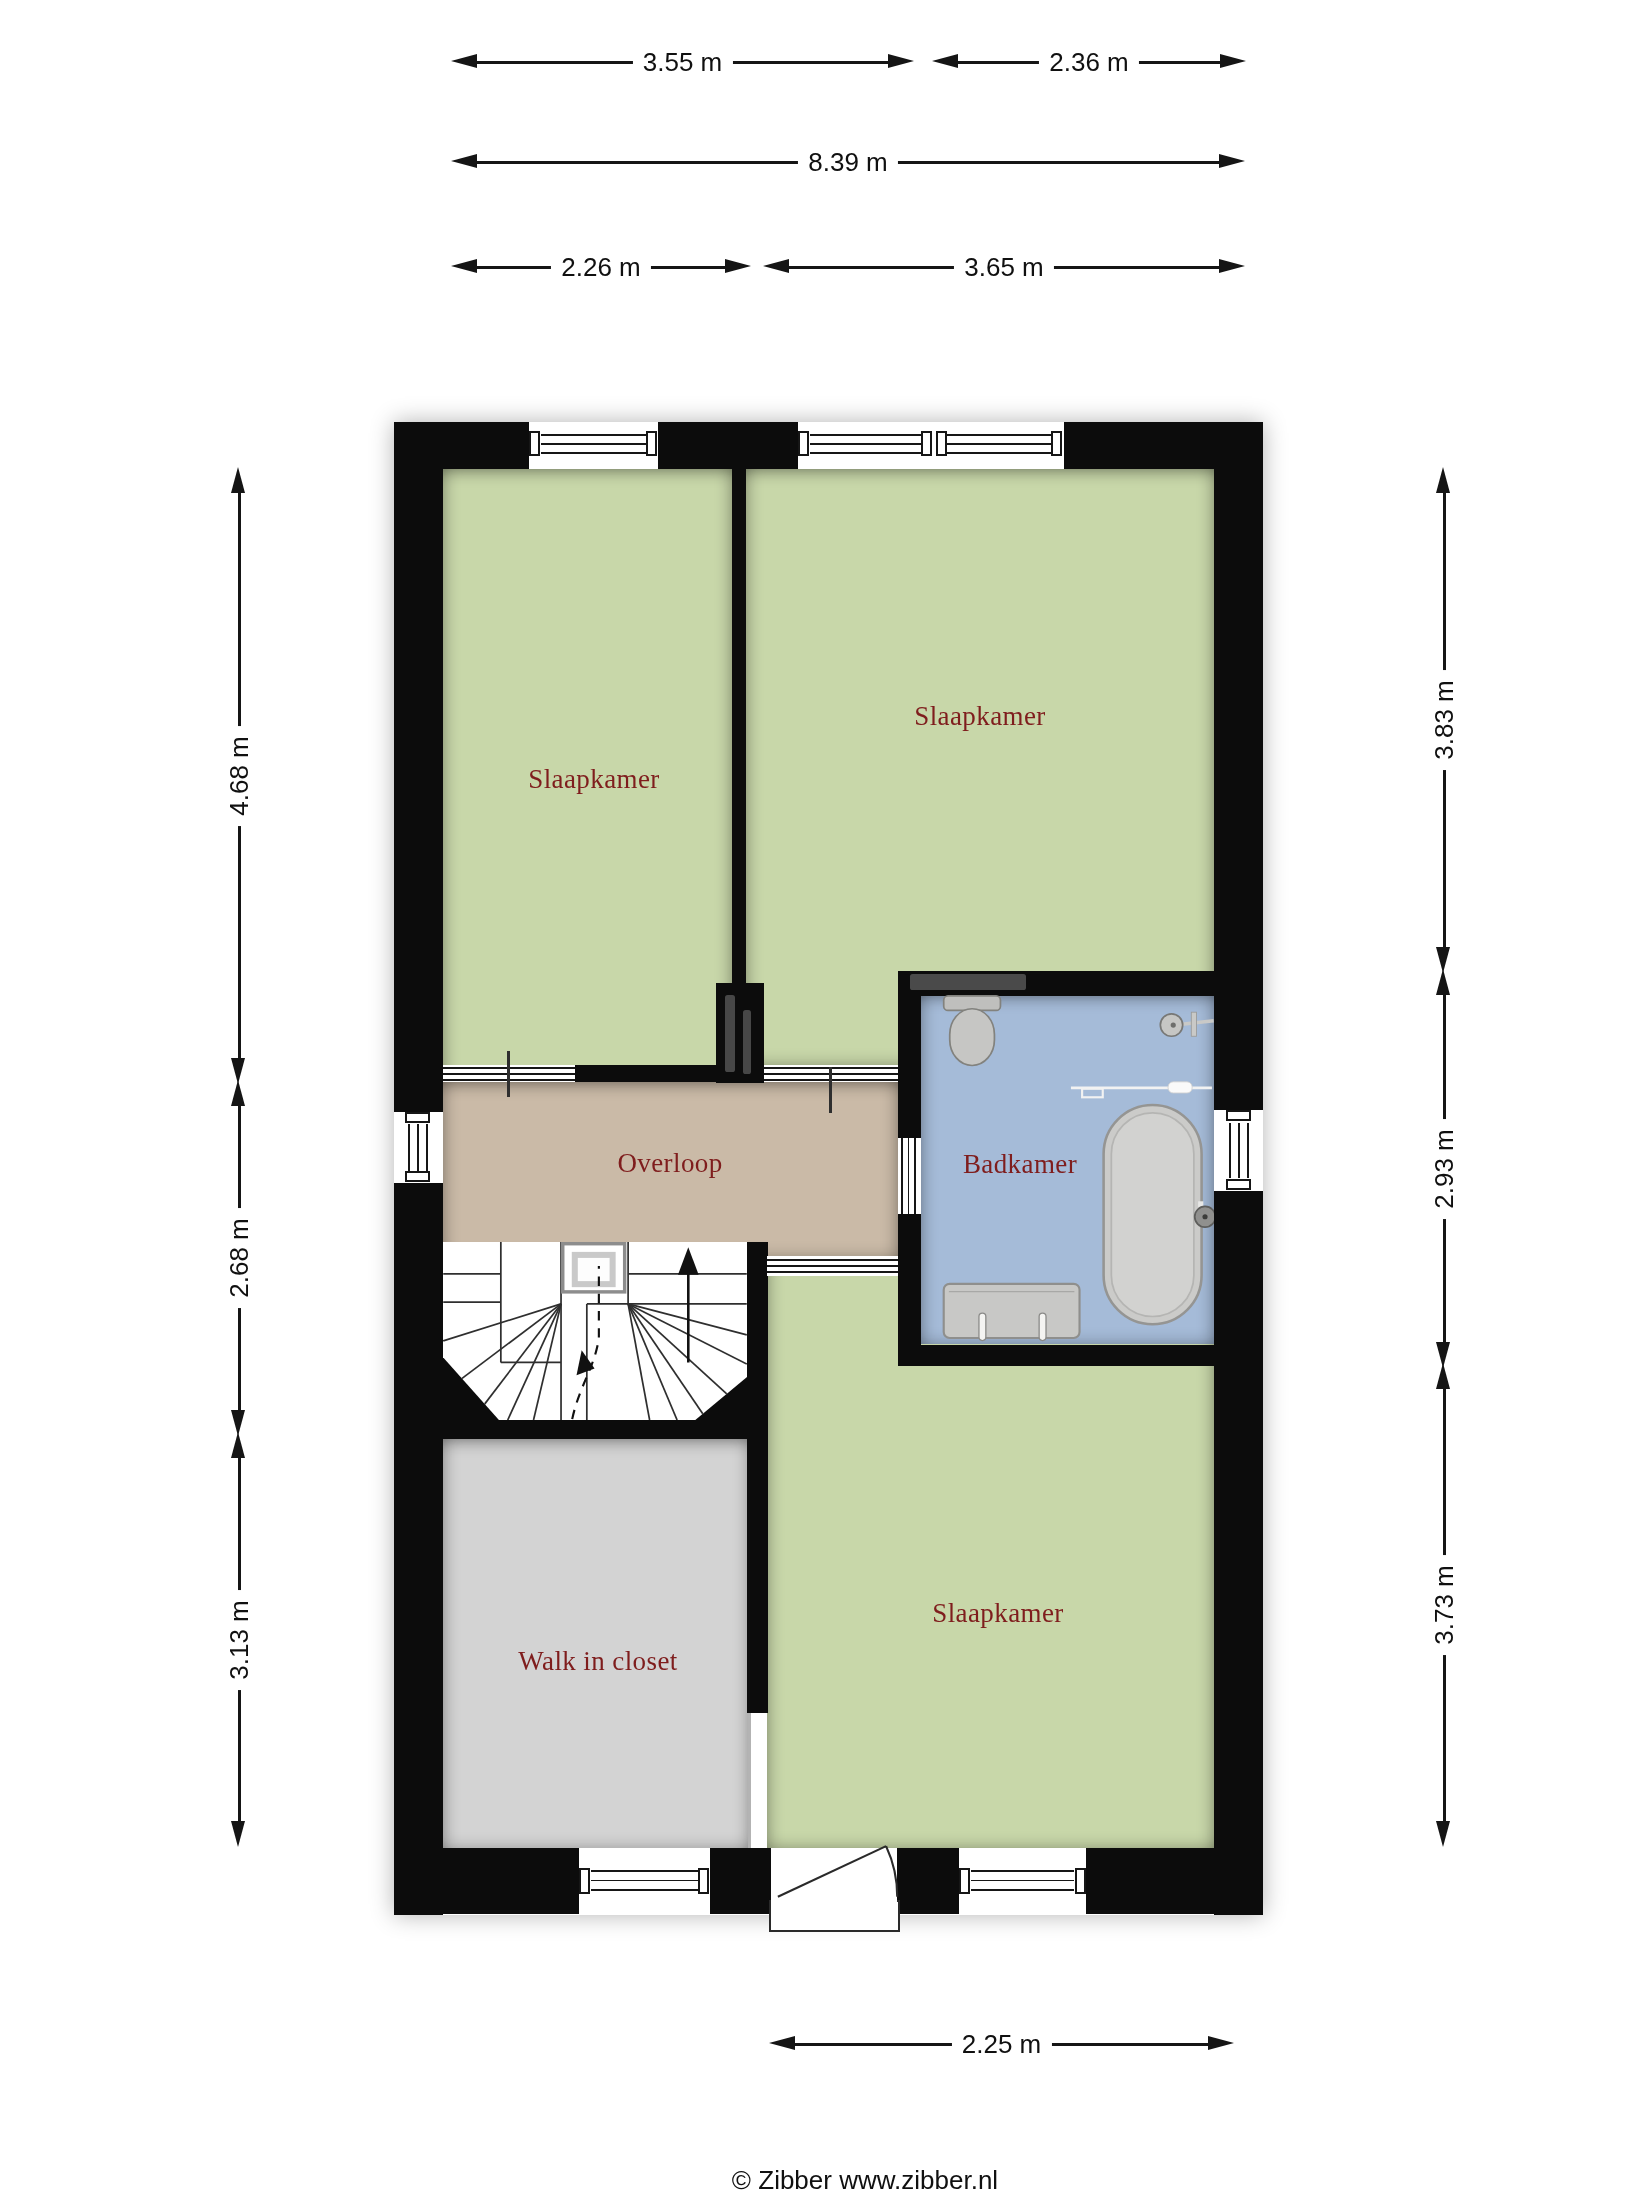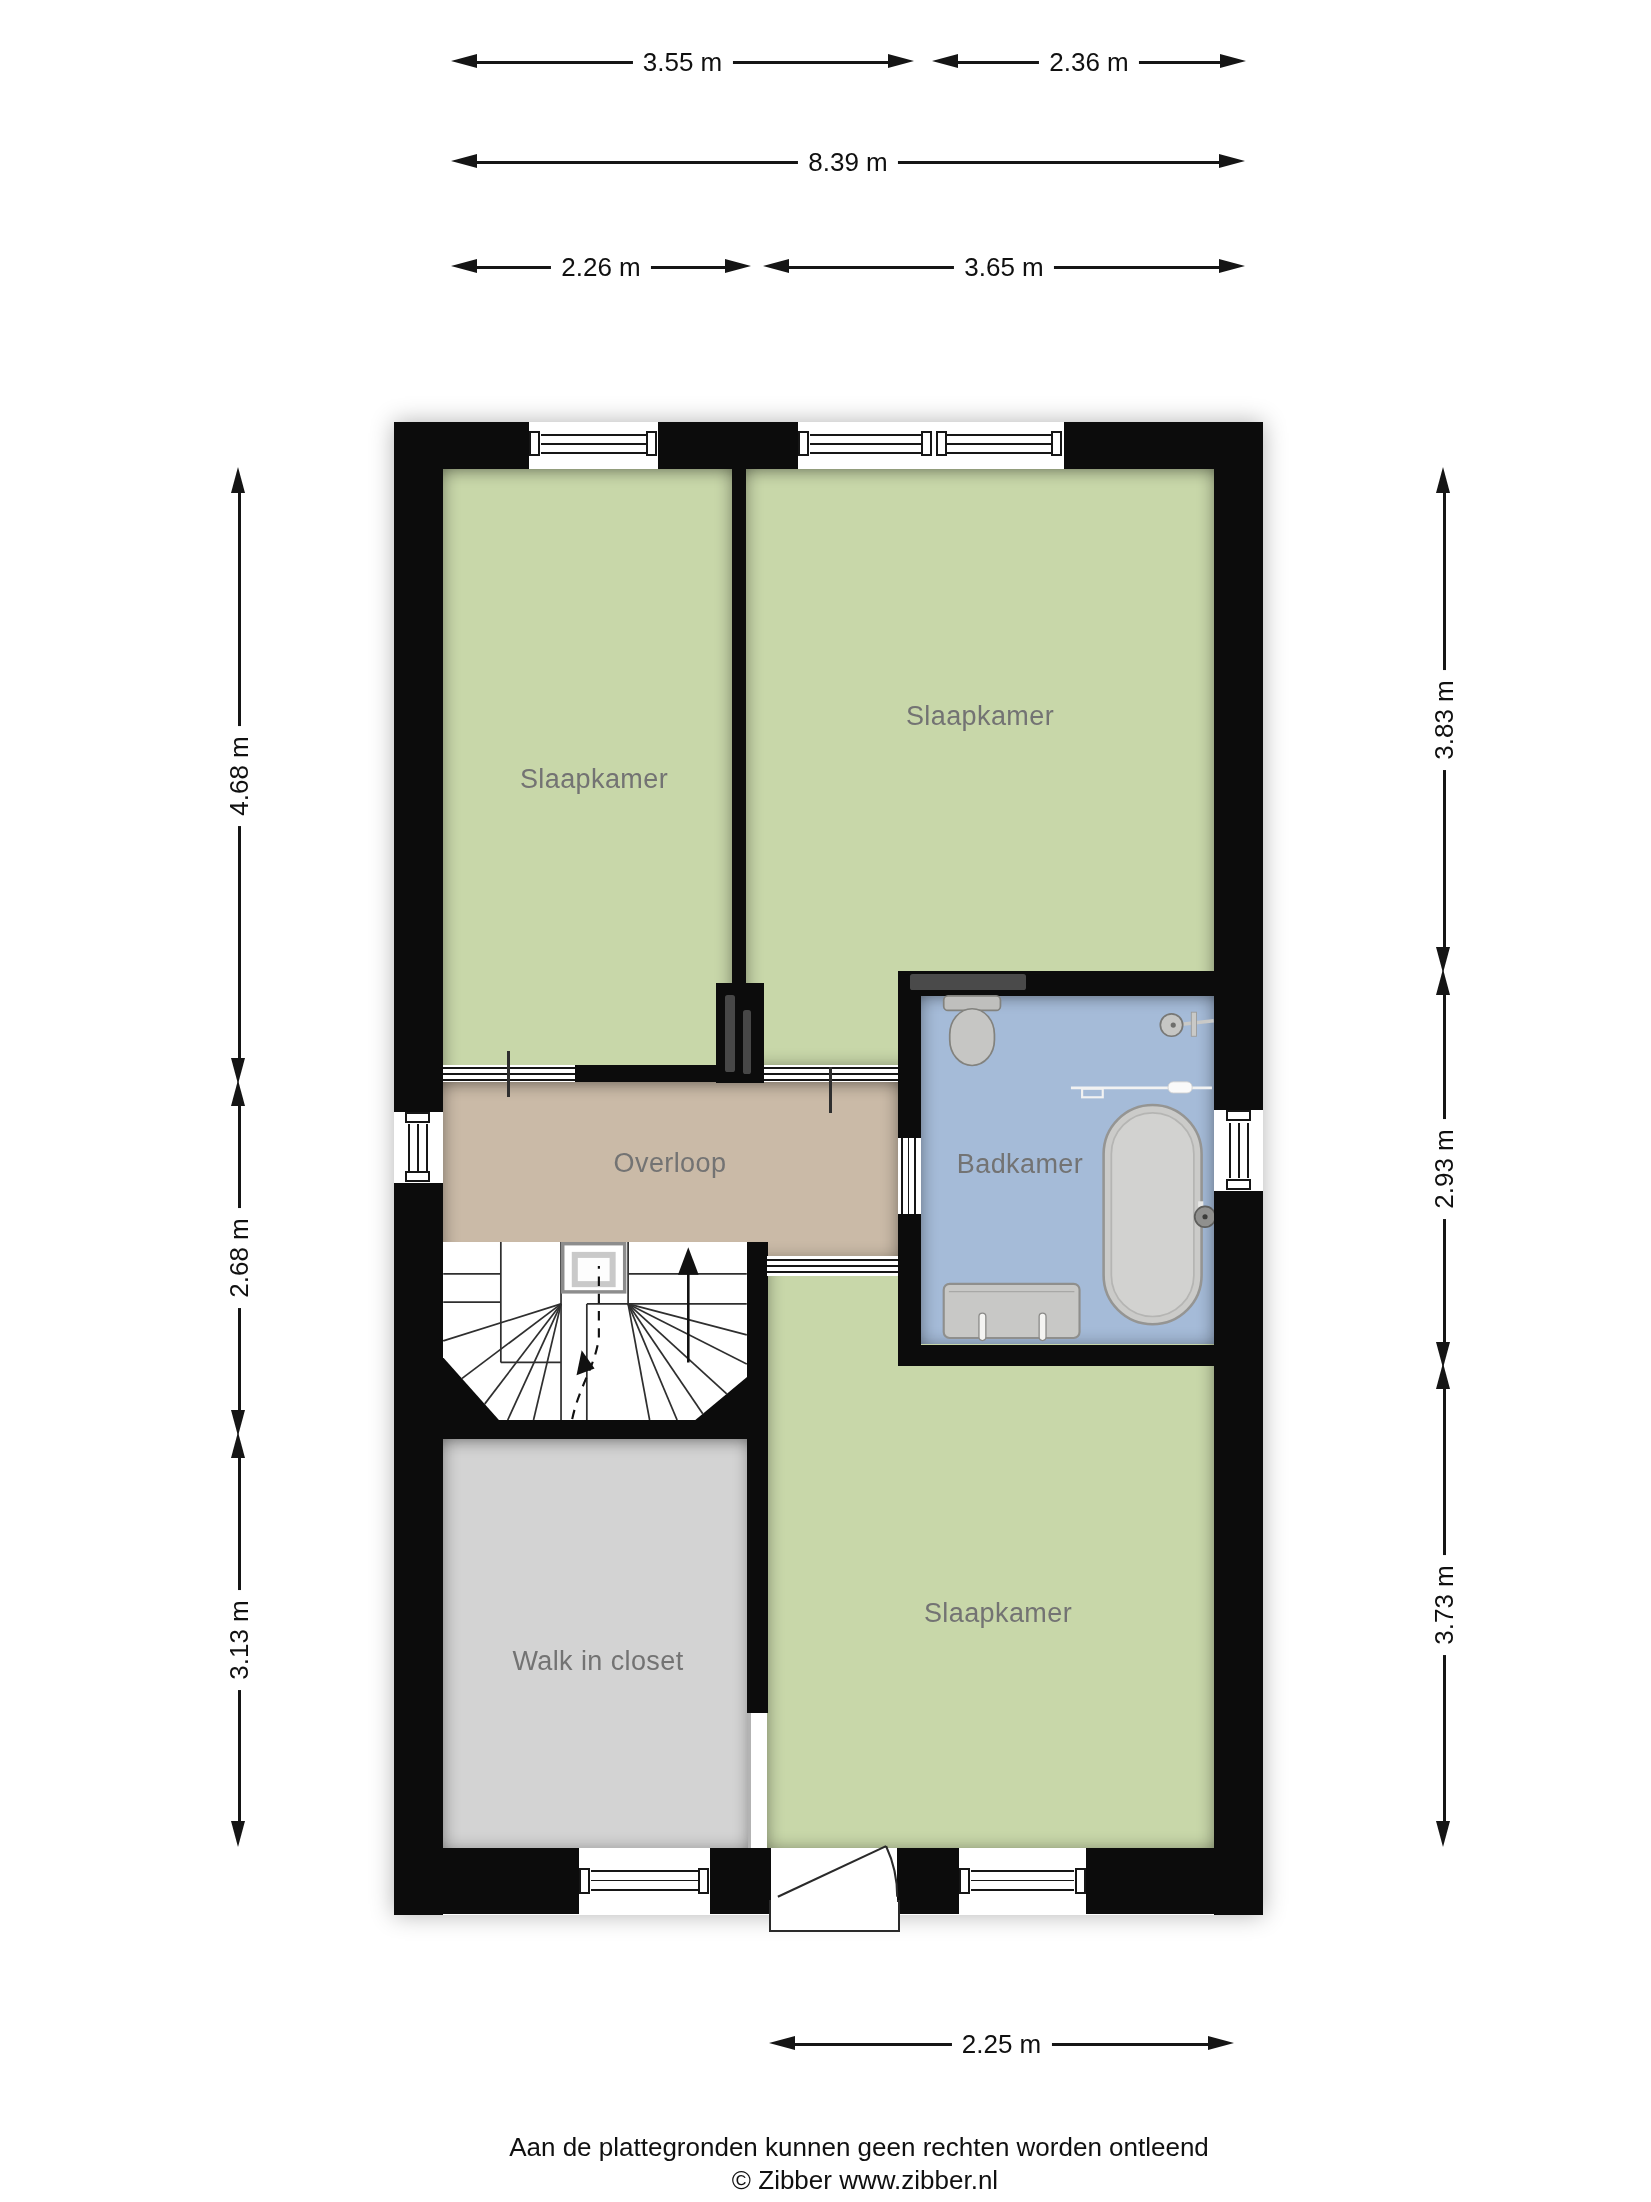--- a/index.html
+++ b/index.html
@@ -23,22 +23,22 @@
   .winbox{position:absolute;background:#ffffff;z-index:30;}
   .gh{position:absolute;background:#fff;border-top:2.6px solid #161616;border-bottom:2.6px solid #161616;z-index:31;}
   .gh::before{content:"";position:absolute;left:0;right:0;top:50%;margin-top:-0.9px;height:1.7px;background:#161616;}
   .gv{position:absolute;background:#fff;border-left:2.6px solid #161616;border-right:2.6px solid #161616;z-index:31;}
   .gv::before{content:"";position:absolute;top:0;bottom:0;left:50%;margin-left:-0.9px;width:1.7px;background:#161616;}
   .post{position:absolute;background:#fff;border:2.6px solid #161616;z-index:32;}
   .tick{position:absolute;width:2.6px;background:#2e2e2e;z-index:33;}
   .thr{position:absolute;background:#fff;border:2.6px solid #2a2a2a;z-index:28;}
   .plansvg{position:absolute;z-index:33;}
   
-  .rlabel{position:absolute;transform:translate(-50%,-50%);font-size:27px;color:#737373;
-          z-index:40;white-space:nowrap;letter-spacing:0.4px;}
+  .rlabel{position:absolute;transform:translate(-50%,-50%);font-size:27px;color:#7f1d1d;
+          z-index:40;white-space:nowrap;letter-spacing:0.4px;font-family:Liberation Serif, serif;}
   
   .dim{position:absolute;z-index:40;}
   .dim-h{height:0;}
   .dhl{position:absolute;left:19px;right:19px;top:-0.9px;height:2.6px;background:#151515;}
   .dha-l{position:absolute;left:-1.7px;top:-7.7px;width:0;height:0;
          border-top:7.7px solid transparent;border-bottom:7.7px solid transparent;border-right:26px solid #151515;}
   .dha-r{position:absolute;right:-1.7px;top:-7.7px;width:0;height:0;
          border-top:7.7px solid transparent;border-bottom:7.7px solid transparent;border-left:26px solid #151515;}
   .dlbl{position:absolute;left:50%;top:0;transform:translate(-50%,-50%);background:#fff;
         padding:0 10.3px;font-size:26px;color:#101010;white-space:nowrap;line-height:1.25;}
@@ -288,17 +288,16 @@
     <span class="dvlbl">3.73 m</span>
   </div>
 
   <div class="dim dim-h" style="left:771px;top:2044px;width:461px;">
     <div class="dhl"></div>
       <div class="dha-l"></div>
       <div class="dha-r"></div>
     <span class="dlbl">2.25 m</span>
   </div>
 
-  <span class="footer-line" style="left:859px;top:2132px;">Aan de plattegronden kunnen geen rechten worden ontleend</span>
   <span class="footer-line" style="left:865px;top:2165px;">© Zibber www.zibber.nl</span>
 
 </div>
 
 
 </body></html>

